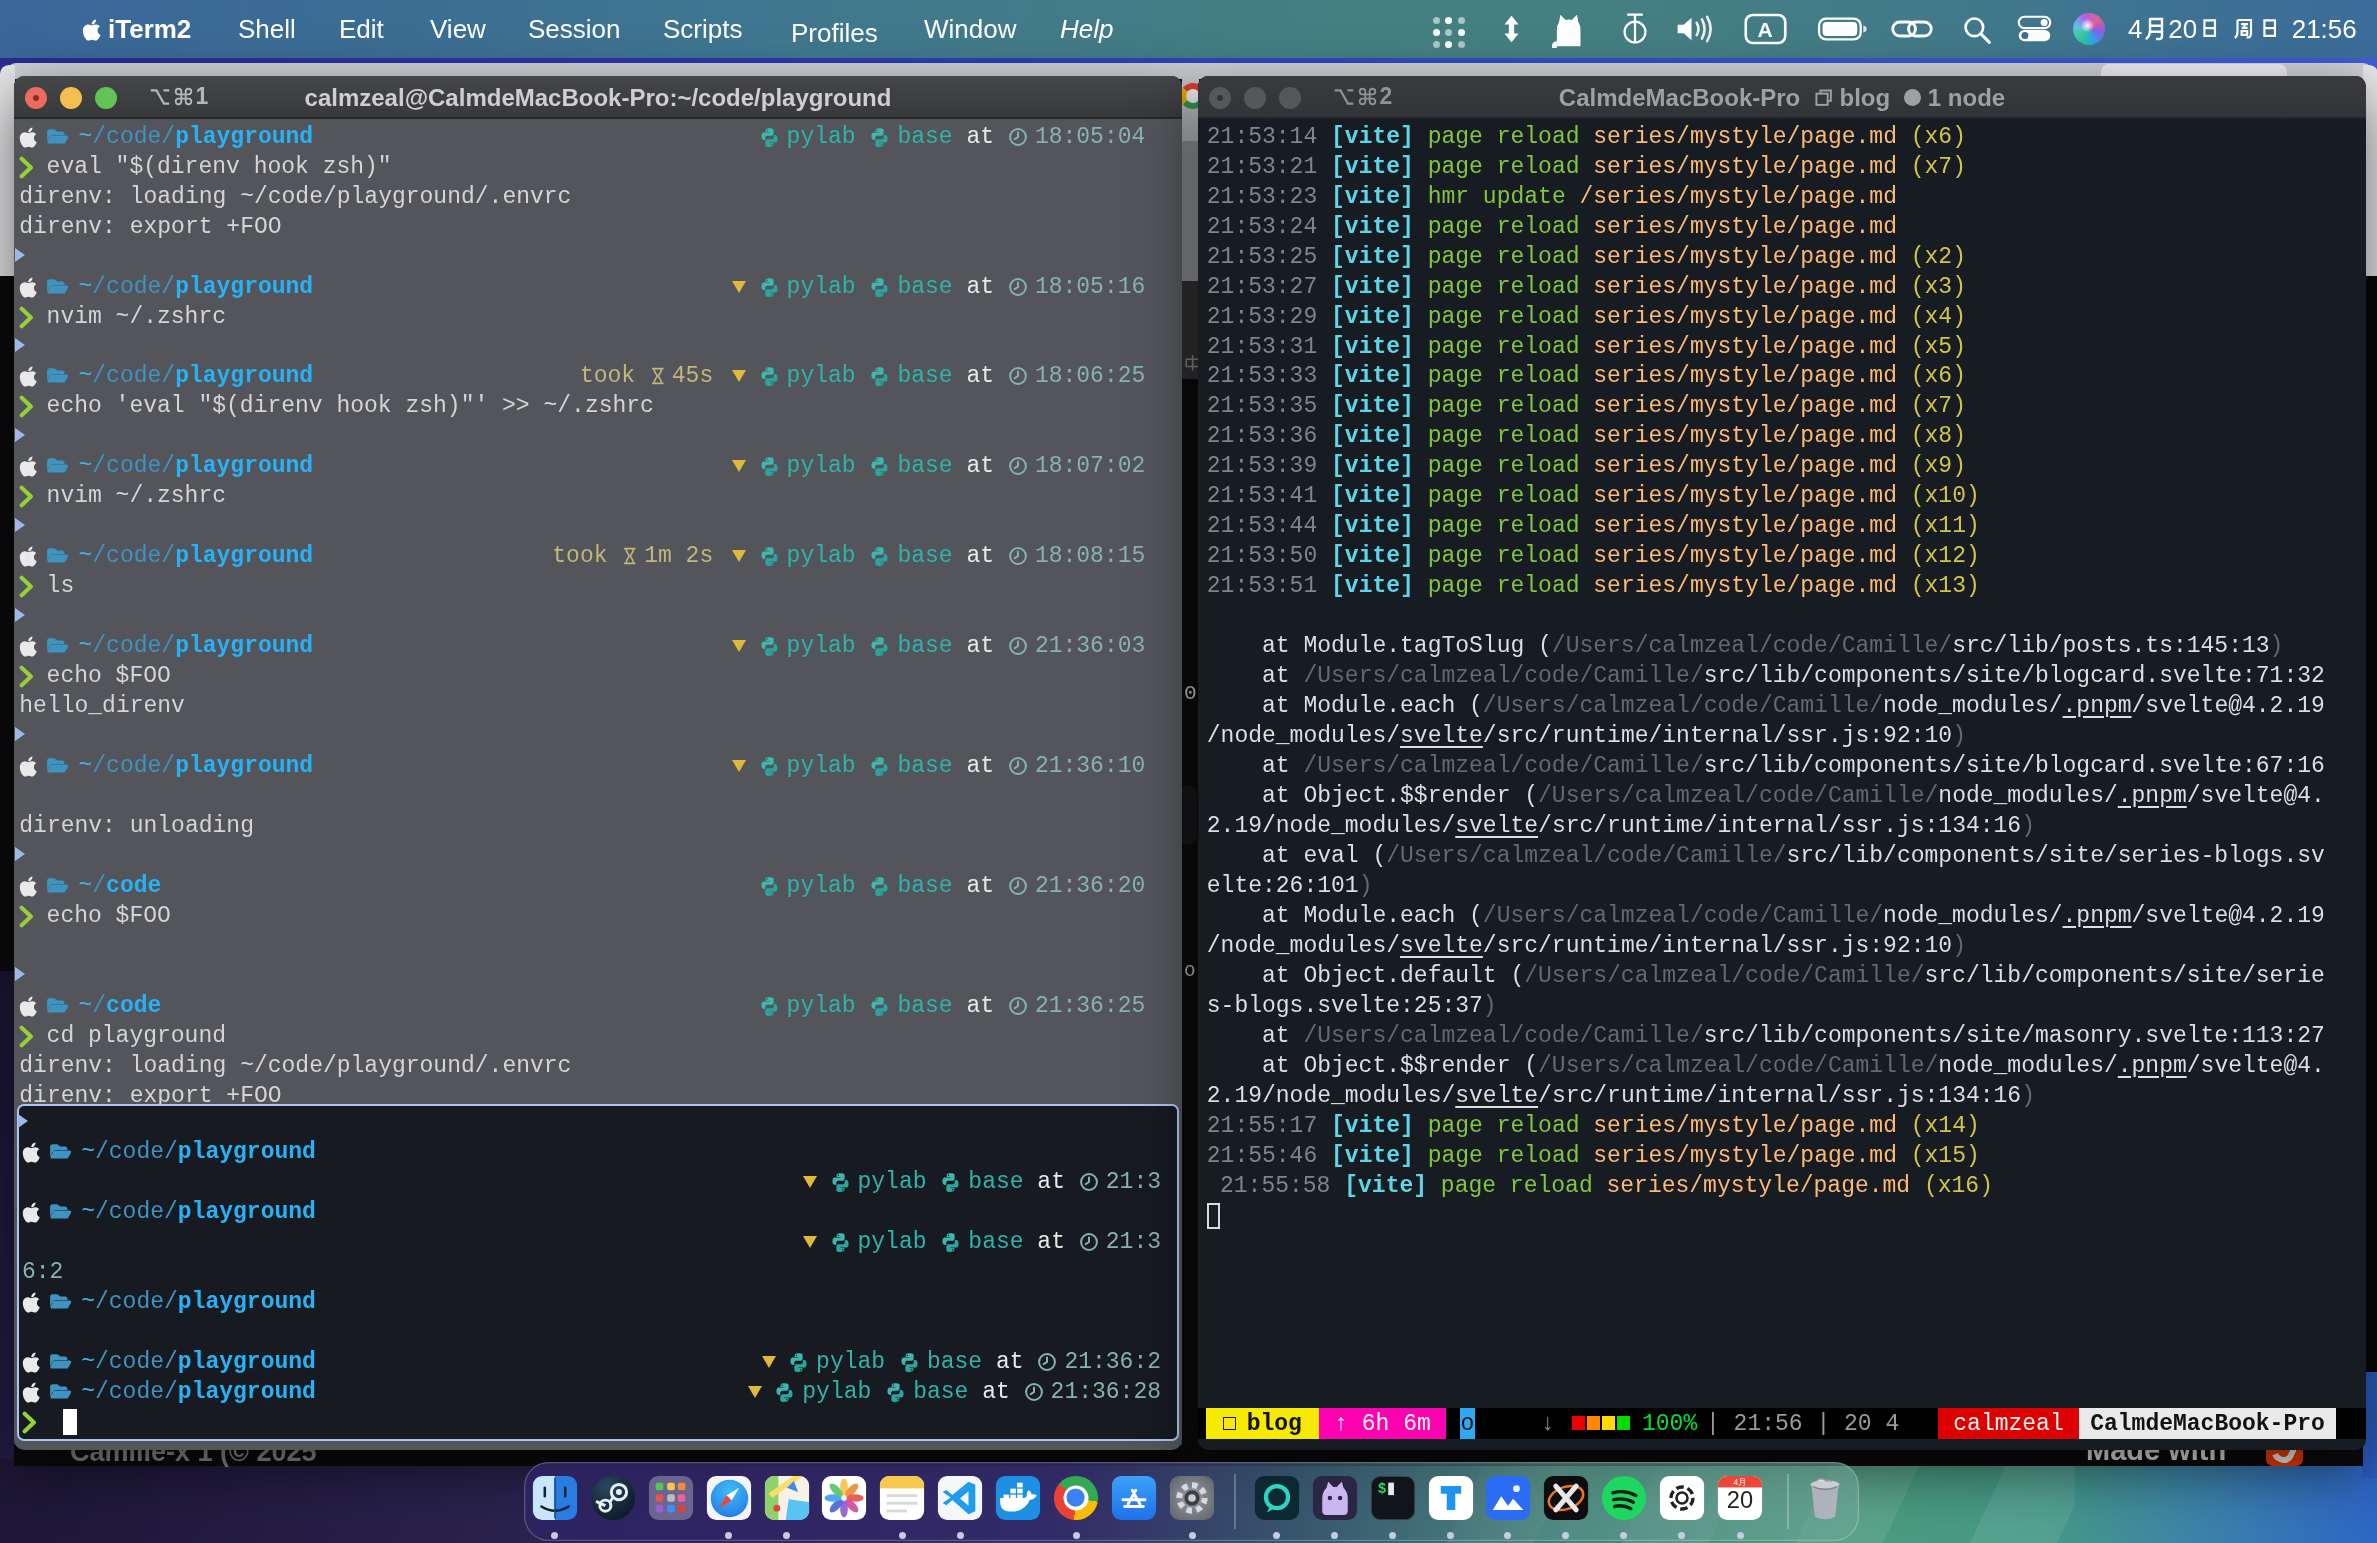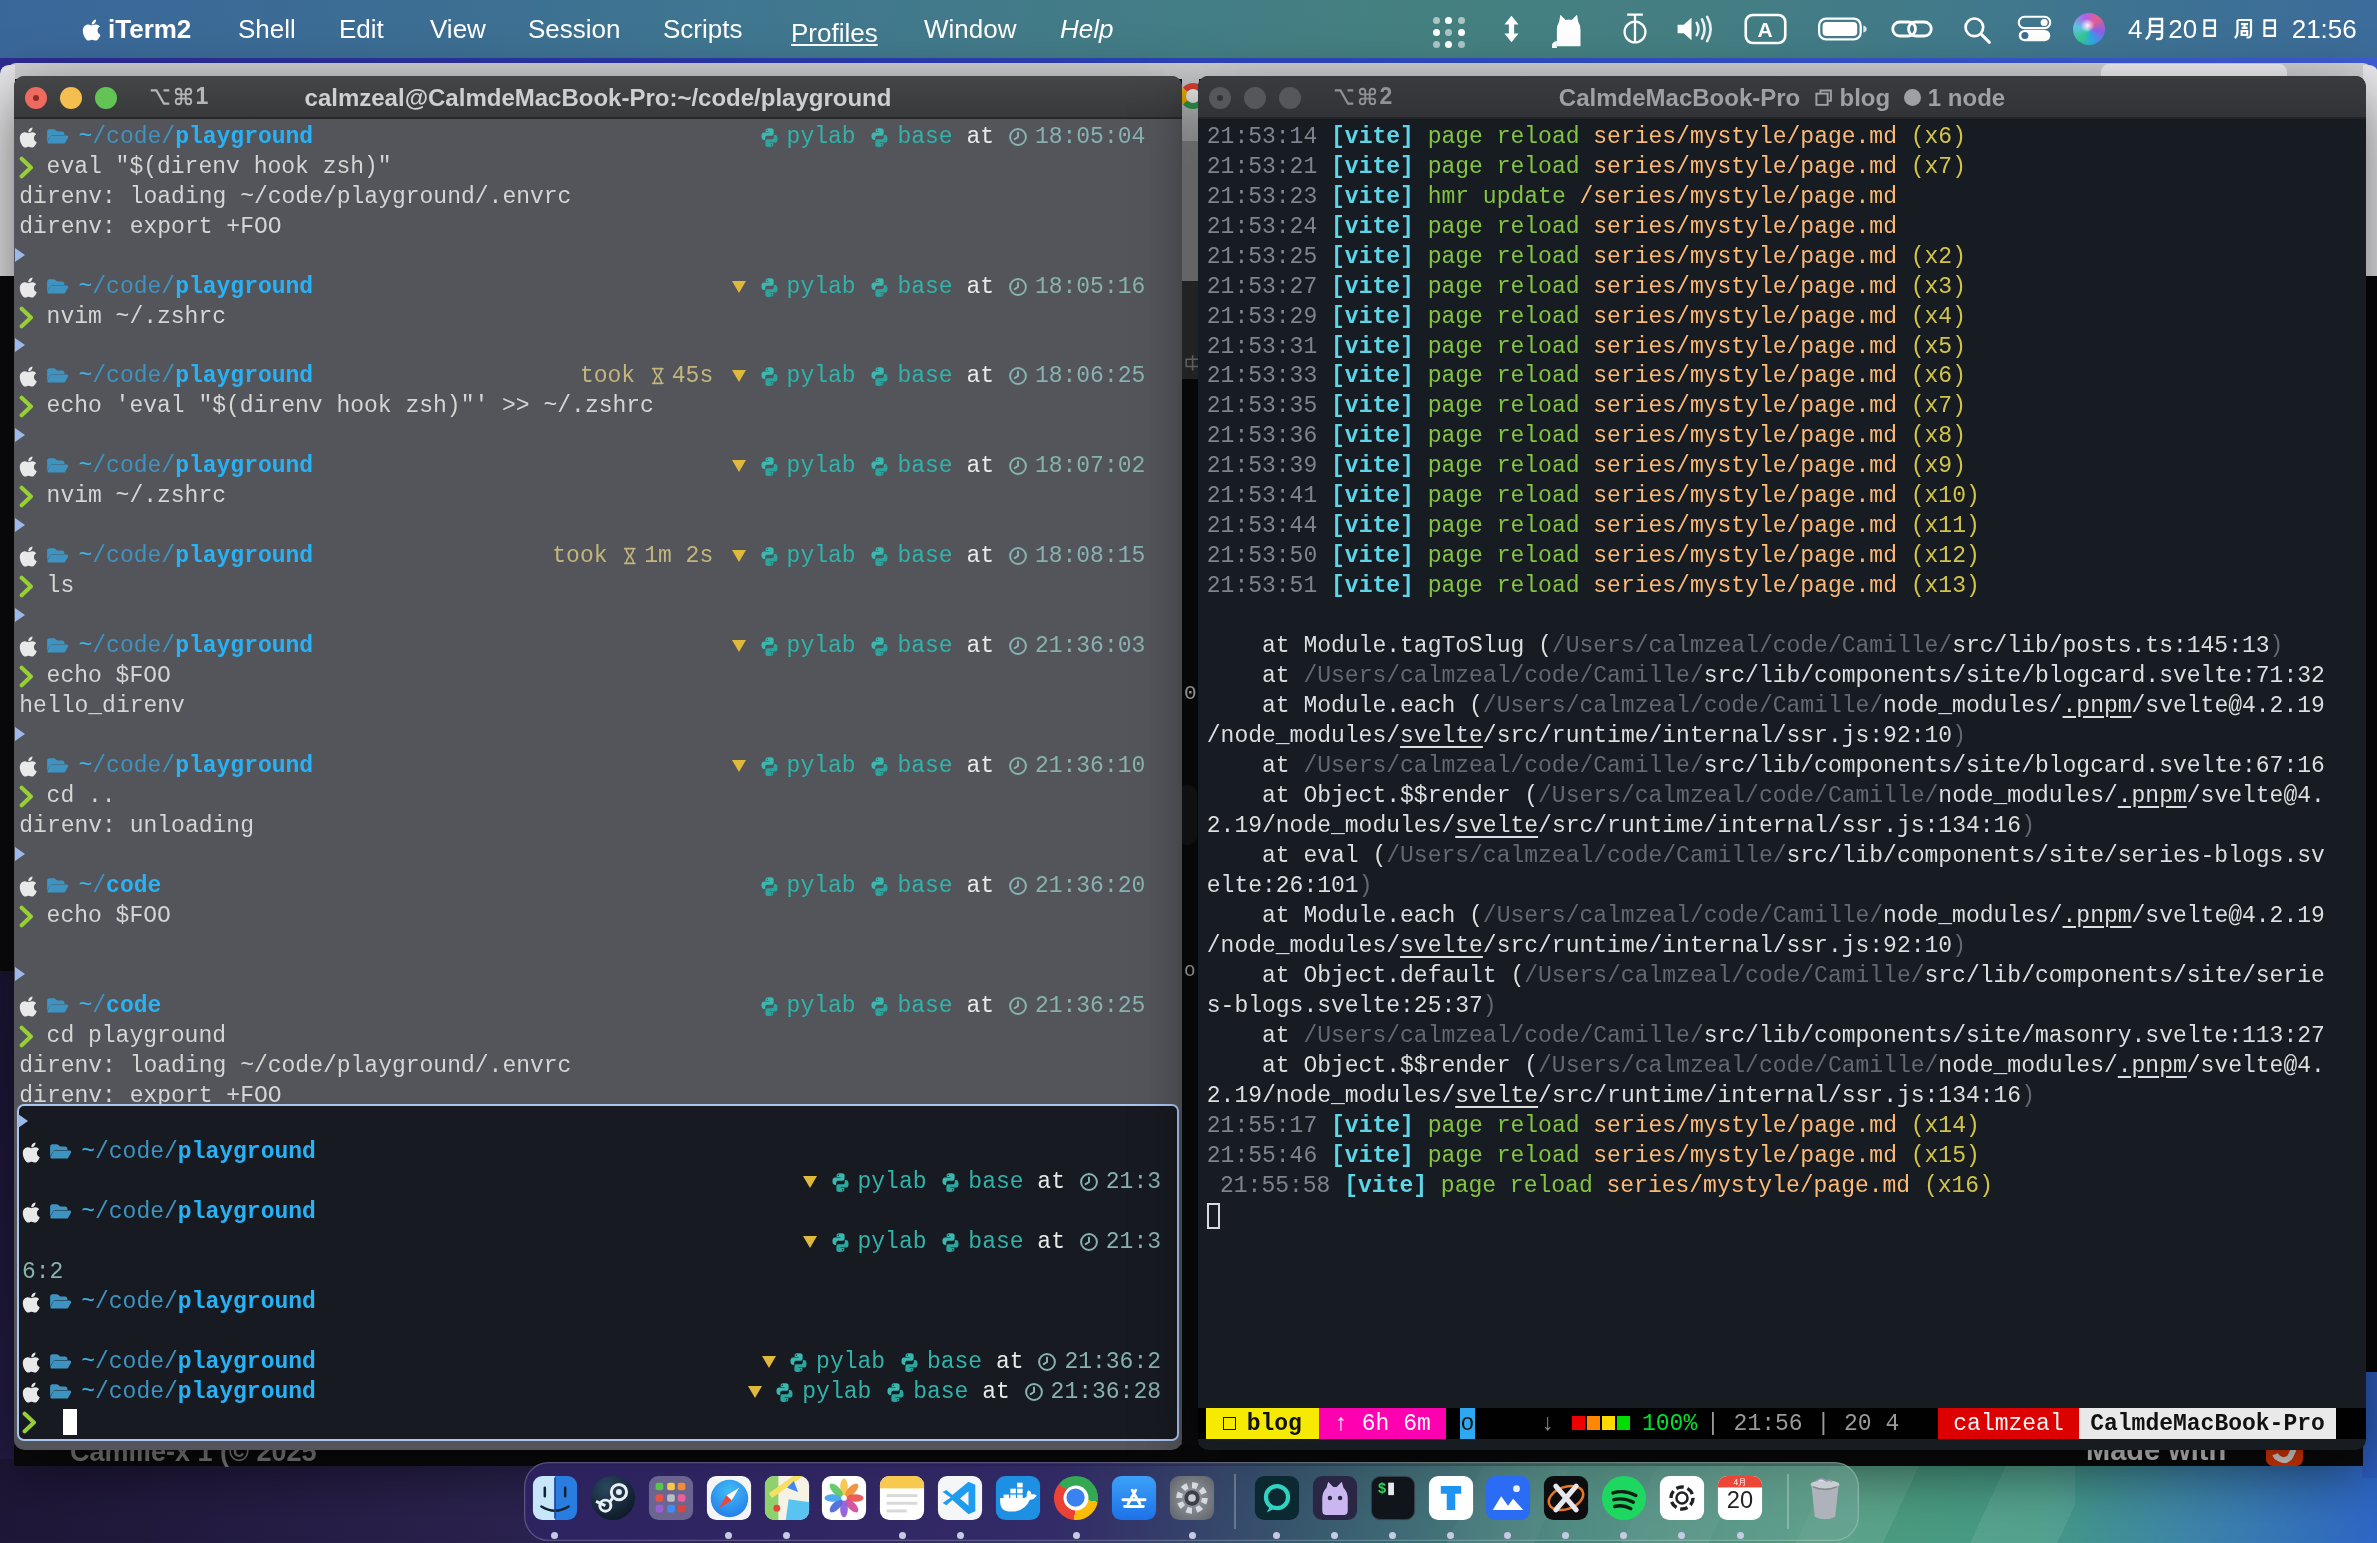--- a/index.html
+++ b/index.html
@@ -87,21 +87,21 @@
 <div class="abs" style="left:0;top:0;width:2377px;height:58px;background:linear-gradient(90deg,#3a679a,#3c6e93 18%,#407790 32%,#437c87 46%,#458080 60%,#447e83 72%,#41798b 83%,#3d7095 93%,#3c6c9a);color:#fff">
 <svg class="abs" style="left:82px;top:17.6px" width="19.3" height="24" viewBox="0 0 384 512" fill="#fff">
         <use href="#apl"></use>
       </svg>
 <div class="abs" style="left:108px;top:0;height:58px;display:flex;align-items:center;font-size:26px;font-weight:bold">iTerm2</div>
 <div class="abs" style="left:238px;top:0;height:58px;display:flex;align-items:center;font-size:26px;">Shell</div>
 <div class="abs" style="left:339px;top:0;height:58px;display:flex;align-items:center;font-size:26px;">Edit</div>
 <div class="abs" style="left:430px;top:0;height:58px;display:flex;align-items:center;font-size:26px;">View</div>
 <div class="abs" style="left:528px;top:0;height:58px;display:flex;align-items:center;font-size:26px;">Session</div>
 <div class="abs" style="left:663px;top:0;height:58px;display:flex;align-items:center;font-size:26px;">Scripts</div>
-<div class="abs" style="left:791px;top:0;height:66px;display:flex;align-items:center;font-size:26px;text-decoration:underline;">Profiles</div>
+<div class="abs" style="left:791px;top:0;height:66px;display:flex;align-items:center;font-size:26px;">Profiles</div>
 <div class="abs" style="left:924px;top:0;height:58px;display:flex;align-items:center;font-size:26px;">Window</div>
 <div class="abs" style="left:1060px;top:0;height:58px;display:flex;align-items:center;font-size:26px;font-style:italic;">Help</div>
 </div>
 <div class="abs" style="left:1433px;top:16.7px">
       <div class="abs" style="left:0px;top:0px;width:7px;height:7px;border-radius:50%;background:#fff;opacity:0.55"></div>
       <div class="abs" style="left:12.3px;top:0px;width:7px;height:7px;border-radius:50%;background:#fff;opacity:1"></div>
       <div class="abs" style="left:24.6px;top:0px;width:7px;height:7px;border-radius:50%;background:#fff;opacity:0.55"></div>
       <div class="abs" style="left:0px;top:12.3px;width:7px;height:7px;border-radius:50%;background:#fff;opacity:1"></div>
       <div class="abs" style="left:12.3px;top:12.3px;width:7px;height:7px;border-radius:50%;background:#fff;opacity:0.55"></div>
       <div class="abs" style="left:24.6px;top:12.3px;width:7px;height:7px;border-radius:50%;background:#fff;opacity:1"></div>
@@ -276,23 +276,20 @@
           <use href="#apl"></use>
         </svg><svg class="icn" style="margin-right:9.7px" width="23" height="18.5" viewBox="0 0 576 512" fill="#3e93c1">
           <use href="#fold"></use>
         </svg><span class="ctil">~</span><span class="cdir">/code/</span><span class="cdirb">playground</span><span class="sp"></span><span class="tri-d" style="margin:0 12.3px 0 5.3px"></span><svg class="icn" style="margin:0 7px 0 0px" width="21" height="21" viewBox="0 0 24 24">
           <use href="#pyg"></use>
         </svg><span class="cteal">pylab </span><svg class="icn" style="margin:0 7px 0 0px" width="21" height="21" viewBox="0 0 24 24">
           <use href="#pyg"></use>
         </svg><span class="cteal">base </span><span class="cwh">at </span><svg class="icn" style="margin-right:7px" width="20" height="20" viewBox="0 0 24 24" stroke="#87b2ad">
           <use href="#clk"></use>
         </svg><span class="ctime">21:36:10</span></div>
-<div class="ln" style="left:5.3px;top:705px;width:1126px"><svg class="icn" style="margin-right:12.3px" width="15" height="23" viewBox="0 0 17 26">
-          <use href="#chev"></use>
-        </svg><span>cd ..</span></div>
 <div class="ln" style="left:5.3px;top:735px;width:1126px"><span>direnv: unloading</span></div>
 <div class="abs" style="left:0.9px;top:771px;width:0;height:0;border-left:10.6px solid #9db9ea;border-top:7.5px solid transparent;border-bottom:7.5px solid transparent"></div>
 <div class="ln" style="left:5.3px;top:795px;width:1126px"><svg class="icn" style="margin-right:8px" width="18.5" height="23" viewBox="0 0 384 512" fill="#e9e9e9">
           <use href="#apl"></use>
         </svg><svg class="icn" style="margin-right:9.7px" width="23" height="18.5" viewBox="0 0 576 512" fill="#3e93c1">
           <use href="#fold"></use>
         </svg><span class="ctil">~</span><span class="cdir">/</span><span class="cdirb">code</span><span class="sp"></span><svg class="icn" style="margin:0 7px 0 0px" width="21" height="21" viewBox="0 0 24 24">
           <use href="#pyg"></use>
         </svg><span class="cteal">pylab </span><svg class="icn" style="margin:0 7px 0 0px" width="21" height="21" viewBox="0 0 24 24">
           <use href="#pyg"></use>

